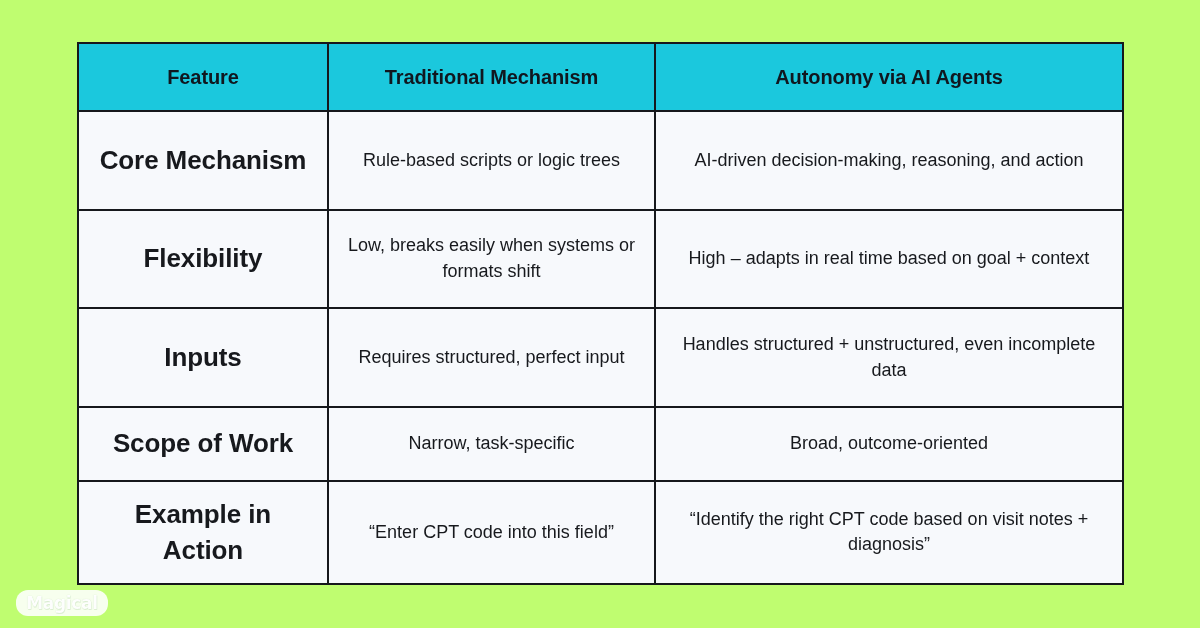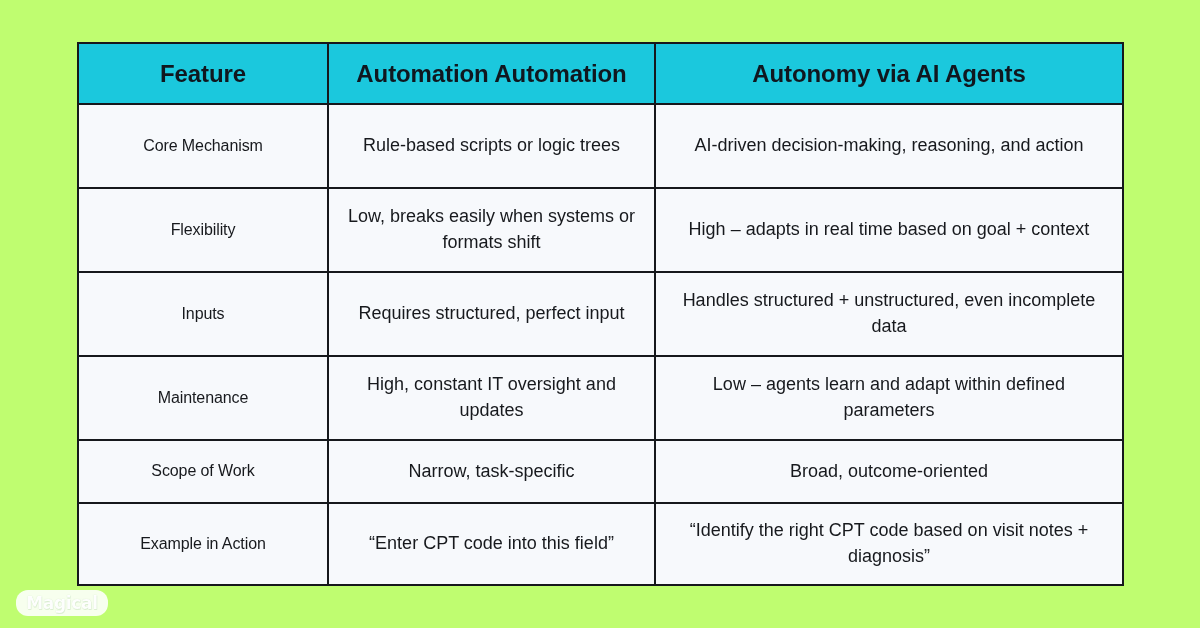--- a/index.html
+++ b/index.html
@@ -52,39 +52,39 @@
     box-sizing: border-box;
     text-align: center;
     vertical-align: middle;
     padding: 6px 14px;
   }
 
   
   table.cmp thead th {
     background: #1bc8dd;
     color: #10171f;
-    font-size: 24px;
+    font-size: 20px;
     font-weight: bold;
     letter-spacing: -0.1px;
-    height: 61px;
+    height: 68px;
     padding: 4px 12px;
   }
 
   
   table.cmp tbody td {
     background: #f7f9fc;
     color: #17191d;
     font-size: 18px;
     font-weight: normal;
     line-height: 1.42;
   }
 
   table.cmp tbody td.feature {
-    font-weight: normal;
-    font-size: 16px;
+    font-weight: bold;
+    font-size: 26px;
     letter-spacing: -0.1px;
   }
 
   tr.r-tall { height: 84px; }
   tr.r-short { height: 63px; }
   tr.r-last { height: 82px; border-radius: 15px; }
 
   
   .watermark {
     position: absolute;
@@ -119,44 +119,39 @@
   <div class="table-wrap">
     <table class="cmp">
       <colgroup>
         <col class="c1">
           <col class="c2">
           <col class="c3">
       </colgroup>
       <thead>
         <tr>
           <th>Feature</th>
-          <th>Automation Automation</th>
+          <th>Traditional Mechanism</th>
           <th>Autonomy via AI Agents</th>
         </tr>
       </thead>
       <tbody>
         <tr class="r-tall">
           <td class="feature">Core Mechanism</td>
           <td>Rule-based scripts or logic trees</td>
           <td>AI-driven decision-making, reasoning, and action</td>
         </tr>
         <tr class="r-tall">
           <td class="feature">Flexibility</td>
           <td>Low, breaks easily when systems or formats shift</td>
           <td>High – adapts in real time based on goal + context</td>
         </tr>
         <tr class="r-tall">
           <td class="feature">Inputs</td>
           <td>Requires structured, perfect input</td>
           <td>Handles structured + unstructured, even incomplete data</td>
-        </tr>
-        <tr class="r-tall">
-          <td class="feature">Maintenance</td>
-          <td>High, constant IT oversight and updates</td>
-          <td>Low – agents learn and adapt within defined parameters</td>
         </tr>
         <tr class="r-short">
           <td class="feature">Scope of Work</td>
           <td>Narrow, task-specific</td>
           <td>Broad, outcome-oriented</td>
         </tr>
         <tr class="r-last">
           <td class="feature">Example in Action</td>
           <td>“Enter CPT code into this field”</td>
           <td>“Identify the right CPT code based on visit notes + diagnosis”</td>

